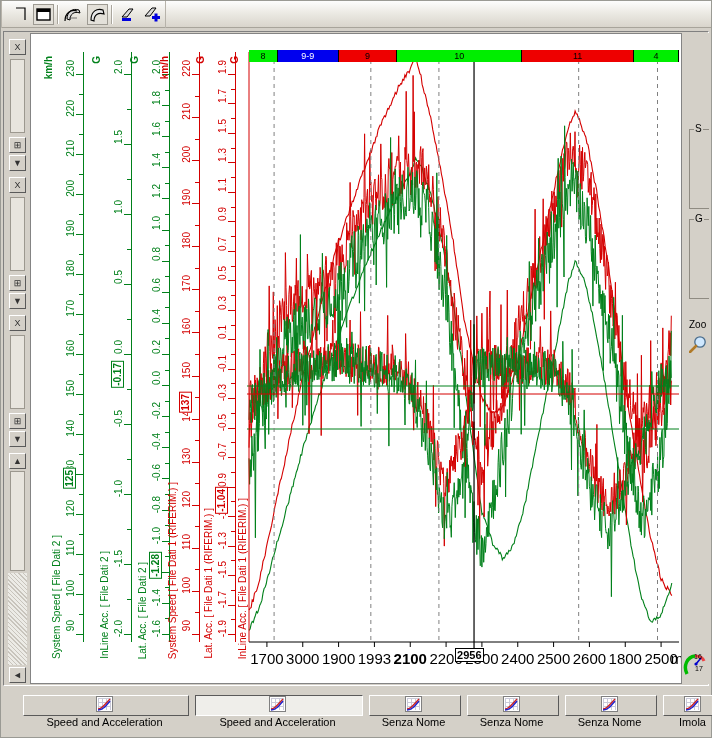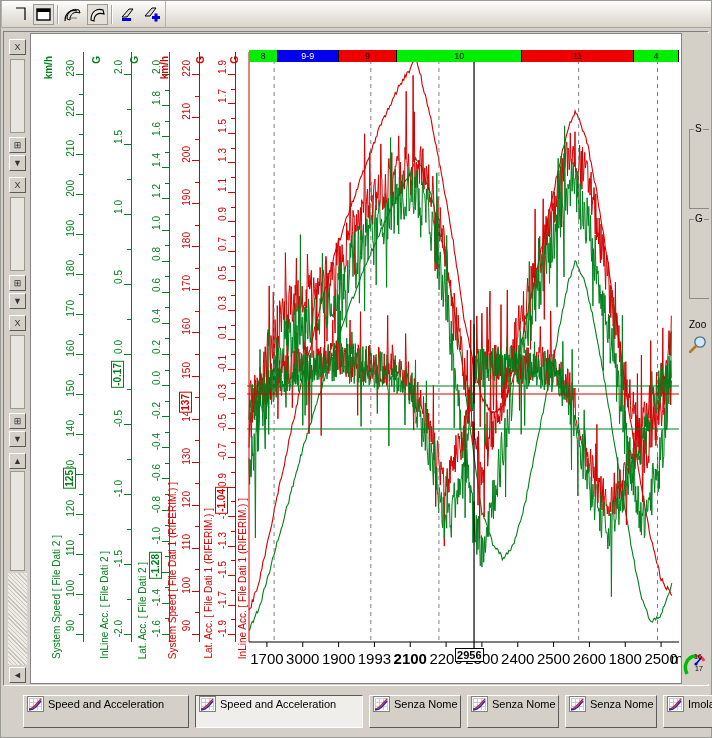--- a/index.html
+++ b/index.html
@@ -180,30 +180,31 @@
   .grplabel{
     position:absolute;font-size:10px;color:#000;background:#d4d0c8;
     padding:0 1px;font-family:"Liberation Sans",sans-serif;
   }
   
   #tabbar{
     position:absolute;left:2px;top:688px;width:706px;height:46px;
     background:#d4d0c8;
   }
   .tab{
-    position:absolute;top:6px;height:33px;
+    position:absolute;top:6px;height:21px;
     background:#d4d0c8;
     border:1px solid #fff;
     border-right-color:#5a5a5a;border-bottom-color:#5a5a5a;
     box-sizing:border-box;
     display:flex;align-items:center;gap:4px;
     padding:0 6px 16px 3px;
     font-size:11px;color:#000;
     white-space:nowrap;
     font-family:"Liberation Sans",sans-serif;
+    flex-direction:column;
   }
   .tab.active{
     background:#efeeea;
     border:1px solid #5a5a5a;
     border-right-color:#fff;border-bottom-color:#fff;
   }
   .tabicon{
     width:15px;height:14px;flex:none;
     background:#fff;border:1px solid #808080;
     position:relative;overflow:hidden;

